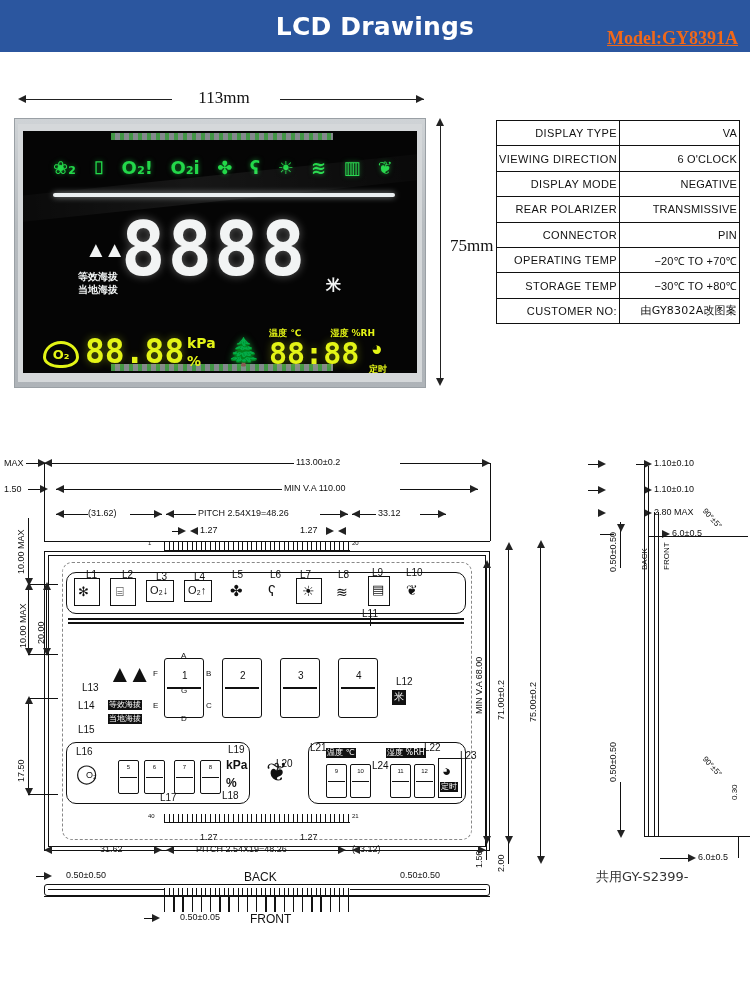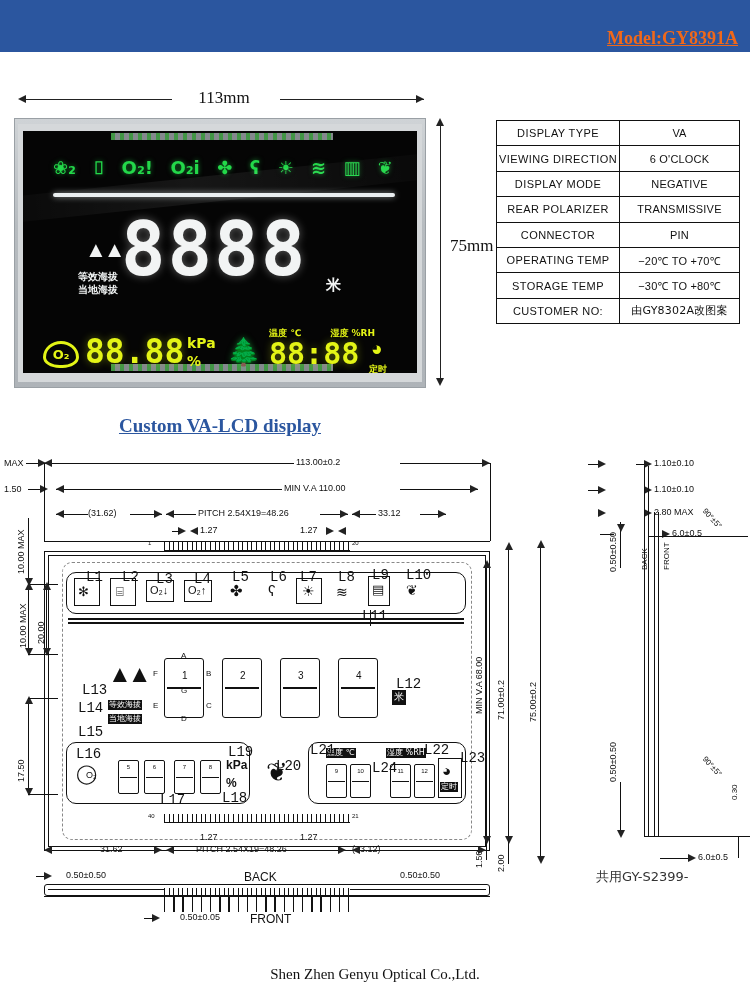--- a/index.html
+++ b/index.html
@@ -159,21 +159,21 @@
   .photo-caption span { text-decoration: underline; }
 
   
   .spec-table {
     position: absolute; left: 496px; top: 120px; width: 244px;
     border-collapse: collapse;
   }
   .spec-table td {
     border: 1px solid #111; height: 25.4px; padding: 0 2px;
     font-family: "Liberation Sans", sans-serif; font-size: 11px;
-    color: #111; text-align: center; white-space: nowrap;
+    color: #111; text-align: right; white-space: nowrap;
   }
   .spec-table td.k { width: 122px; letter-spacing: .4px; }
   .spec-table td.v { width: 122px; letter-spacing: .2px; }
   .spec-table td.v.cn { font-family:"DejaVu Sans", sans-serif; font-size: 11px; }
 
   
   .draw { position:absolute; left:0; top:452px; width:750px; height:548px; }
   .dt { position:absolute; font-family:"Liberation Sans", sans-serif; font-size:9px; color:#111; white-space:nowrap; }
   .dt.vert { transform: rotate(-90deg); transform-origin: left top; }
   .ln-h { position:absolute; height:1px; background:#111; }
@@ -191,21 +191,21 @@
   }
   .seg7::before { top: 28px; }
   .seg7::after  { top: 30px; opacity:0; }
   .seg7 .mid { position:absolute; left:2px; right:2px; top:28px; height:2px; background:#111; }
   .seg-num { position:absolute; font-size:10px; color:#111; font-family:"Liberation Sans",sans-serif; }
   .seg-sm {
     position:absolute; width:21px; height:34px; border:1.1px solid #111; border-radius:2px; background:#fff;
   }
   .seg-sm .mid { position:absolute; left:1px; right:1px; top:16px; height:1.4px; background:#111; }
   .seg-sm .n { position:absolute; left:0; right:0; top:3px; text-align:center; font-size:6px; color:#111; }
-  .lab { position:absolute; font-size:14px; color:#111; font-family:Liberation Mono, monospace; }
+  .lab { position:absolute; font-size:10px; color:#111; font-family:Liberation Sans, sans-serif; }
   .cn-blk {
     position:absolute; background:#111; color:#fff; font-family:"DejaVu Sans",sans-serif;
     font-size:8px; padding:0 1px; letter-spacing:0; line-height:1.25;
   }
   .pin-teeth {
     position:absolute; height:9px;
     background: repeating-linear-gradient(90deg, #111 0 1px, #fff 1px 4.6px, #111 4.6px 5.6px, #fff 5.6px 9.2px);
     border-bottom:1px solid #111;
   }
   .pin-legs {
@@ -219,20 +219,21 @@
     position:absolute; left:0; top:966px; width:750px; text-align:center;
     font-family:"Liberation Serif", serif; font-size:15px; color:#111;
   }
 </style>
 </head>
 <body>
 
 <div id="page">
 
   <div class="header">
+    <div class="header-title">LCD Drawings</div>
     <div class="header-model">Model:GY8391A</div>
   </div>
 
   <div class="dim-top">
     <div class="lbl">113mm</div>
     <div class="ln-l"></div>
       <div class="ln-r"></div>
     <div class="arw left" style="left:0px; top:7px;"></div>
     <div class="arw right" style="left:398px; top:7px;"></div>
   </div>
@@ -285,23 +286,20 @@
           <span>温度 ℃</span>
           <span>湿度 %RH</span>
         </div>
         <div class="th-digits">88:88</div>
         <div class="clock-ico">◕</div>
         <div class="clock-lbl">定时</div>
       </div>
     </div>
   </div>
 
-  <div class="photo-caption">
-    <span>Custom VA-LCD display</span>
-  </div>
 
   <table class="spec-table">
     <tbody>
       <tr>
           <td class="k">DISPLAY  TYPE</td>
           <td class="v">VA</td>
         </tr>
       <tr>
           <td class="k">VIEWING  DIRECTION</td>
           <td class="v">6  O'CLOCK</td>
@@ -651,14 +649,13 @@
     <div class="dt" style="left:700px; top:310px; transform:rotate(48deg); font-size:8px;">90°±5°</div>
     <div class="dt vert" style="left:730px; top:348px; font-size:8px;">0.30</div>
     <div class="dt" style="left:698px; top:400px;">6.0±0.5</div>
     <div class="arw right" style="left:688px; top:402px;"></div>
     <div class="ln-h" style="left:660px; top:406px; width:28px;"></div>
     <div class="ln-v" style="left:738px; top:384px; height:22px;"></div>
 
     <div class="footer-cn" style="left:596px; top:416px;">共用GY-S2399-</div>
   </div>
 
-  <div class="footer-co">Shen Zhen Genyu Optical Co.,Ltd.</div>
 </div>
 
 </body></html>

